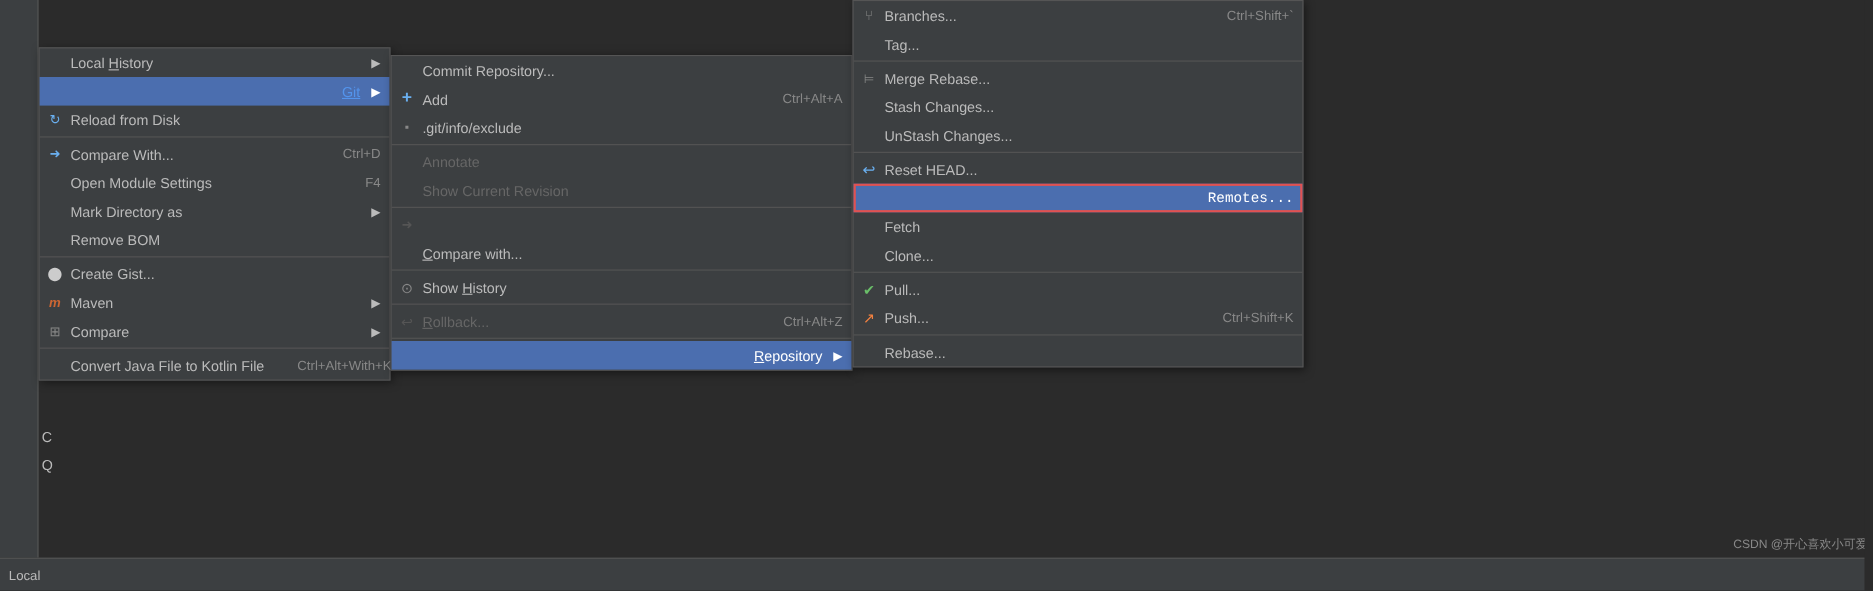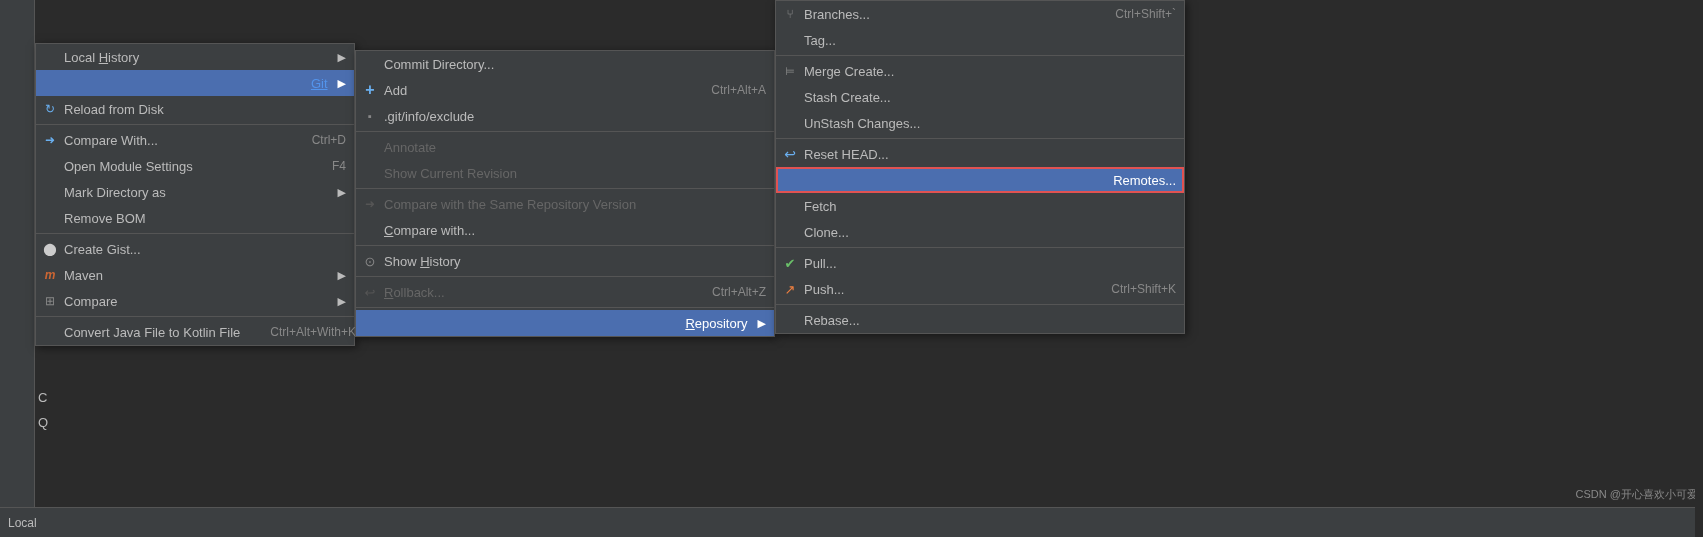--- a/index.html
+++ b/index.html
@@ -98,20 +98,21 @@
     .menu-3 {
       top: 0;
       left: 775px;
       width: 410px;
     }
 
     
     .remotes-item {
       outline: 2px solid #e05252;
       outline-offset: -2px;
+      font-family: Liberation Mono, monospace;
     }
 
     
     .icon-reload { color: #6aafef; }
     .icon-compare { color: #6aafef; }
     .icon-gist { color: #cccccc; }
     .icon-maven { color: #cc6633; font-style: italic; font-weight: bold; font-size: 14px; }
     .icon-diagrams { color: #888888; }
 
     .icon-add { color: #6aafef; }
@@ -264,21 +265,21 @@
 
   <div class="menu-item">
     <span class="label-text">Convert Java File to Kotlin File</span>
     <span class="shortcut">Ctrl+Alt+With+K</span>
   </div>
 </div>
 
 <div class="menu menu-2">
 
   <div class="menu-item">
-    <span class="label-text">Commit Directory...</span>
+    <span class="label-text">Commit Repository...</span>
   </div>
 
   <div class="menu-item">
     <span class="icon icon-add" style="font-size:16px;color:#6aafef;font-weight:bold;">+</span>
     <span class="label-text">Add</span>
     <span class="shortcut">Ctrl+Alt+A</span>
   </div>
 
   <div class="menu-item">
     <span class="icon" style="color:#888;font-size:11px;">▪</span>
@@ -290,21 +291,20 @@
     <span class="label-text">Annotate</span>
   </div>
 
   <div class="menu-item disabled">
     <span class="label-text">Show Current Revision</span>
   </div>
   <div class="menu-separator"></div>
 
   <div class="menu-item disabled">
     <span class="icon" style="color:#555;font-size:12px;">➜</span>
-    <span class="label-text">Compare with the Same Repository Version</span>
   </div>
 
   <div class="menu-item">
     <span class="label-text"><span class="underline">C</span>ompare with...</span>
   </div>
 
   <div class="menu-separator"></div>
 
   <div class="menu-item">
     <span class="icon" style="color:#888;font-size:13px;">⊙</span>
@@ -333,25 +333,25 @@
     <span class="shortcut">Ctrl+Shift+`</span>
   </div>
 
   <div class="menu-item">
     <span class="label-text">Tag...</span>
   </div>
   <div class="menu-separator"></div>
 
   <div class="menu-item">
     <span class="icon" style="color:#888;font-size:11px;">⊨</span>
-    <span class="label-text">Merge Create...</span>
-  </div>
-
-  <div class="menu-item">
-    <span class="label-text">Stash Create...</span>
+    <span class="label-text">Merge Rebase...</span>
+  </div>
+
+  <div class="menu-item">
+    <span class="label-text">Stash Changes...</span>
   </div>
 
   <div class="menu-item">
     <span class="label-text">UnStash Changes...</span>
   </div>
   <div class="menu-separator"></div>
 
   <div class="menu-item">
     <span class="icon" style="color:#6aafef;font-size:14px;">↩</span>
     <span class="label-text">Reset HEAD...</span>

